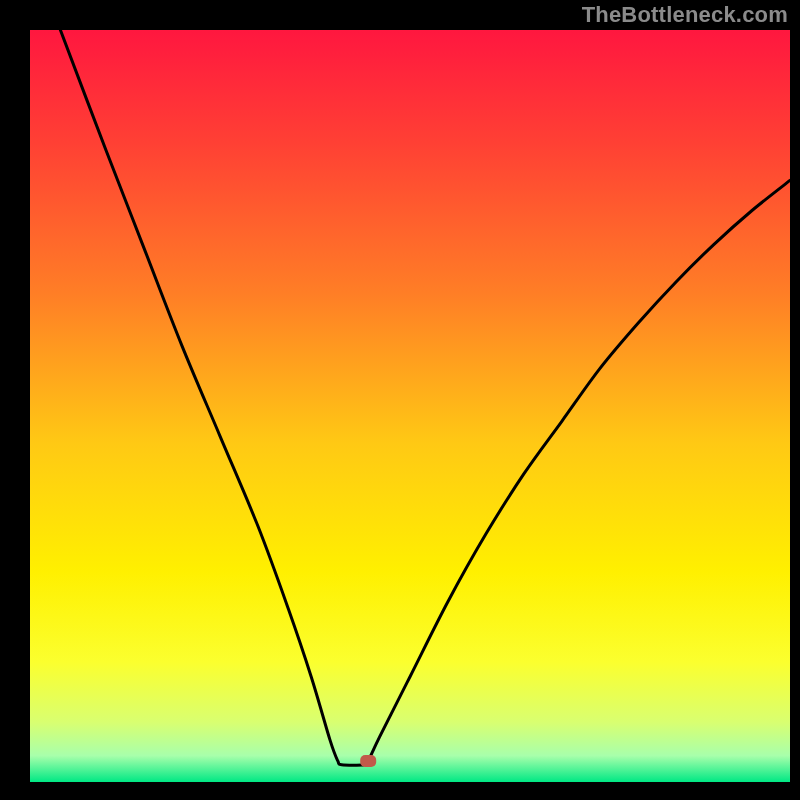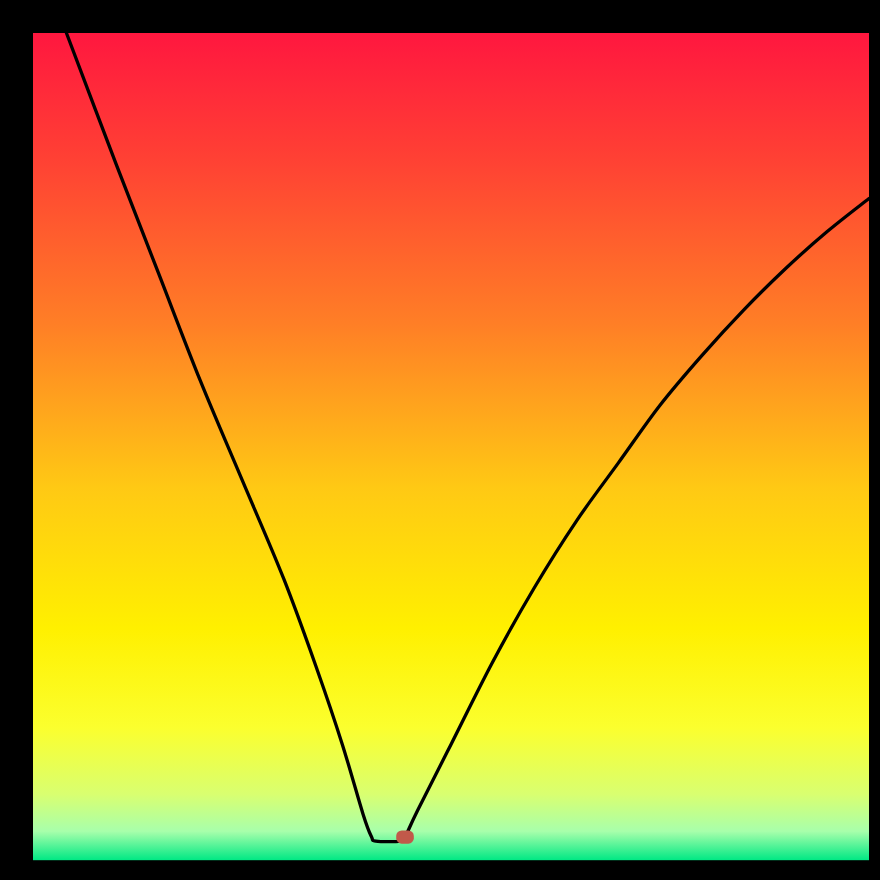--- a/index.html
+++ b/index.html
@@ -29,20 +29,21 @@
     user-select: none;
   }
   svg {
     display: block;
   }
 </style>
 </head>
 <body>
 
 <div class="frame">
+  <div class="watermark">TheBottleneck.com</div>
   <svg id="chart-svg" width="800" height="800" viewBox="0 0 800 800">
       <defs>
         <linearGradient id="bg-grad" x1="0" y1="0" x2="0" y2="1">
           <stop offset="0%" stop-color="#ff173f"></stop>
           <stop offset="15%" stop-color="#ff4034"></stop>
           <stop offset="35%" stop-color="#ff7e26"></stop>
           <stop offset="55.00000000000001%" stop-color="#ffc914"></stop>
           <stop offset="72%" stop-color="#fff000"></stop>
           <stop offset="84%" stop-color="#fbff2e"></stop>
           <stop offset="92%" stop-color="#d9ff70"></stop>

